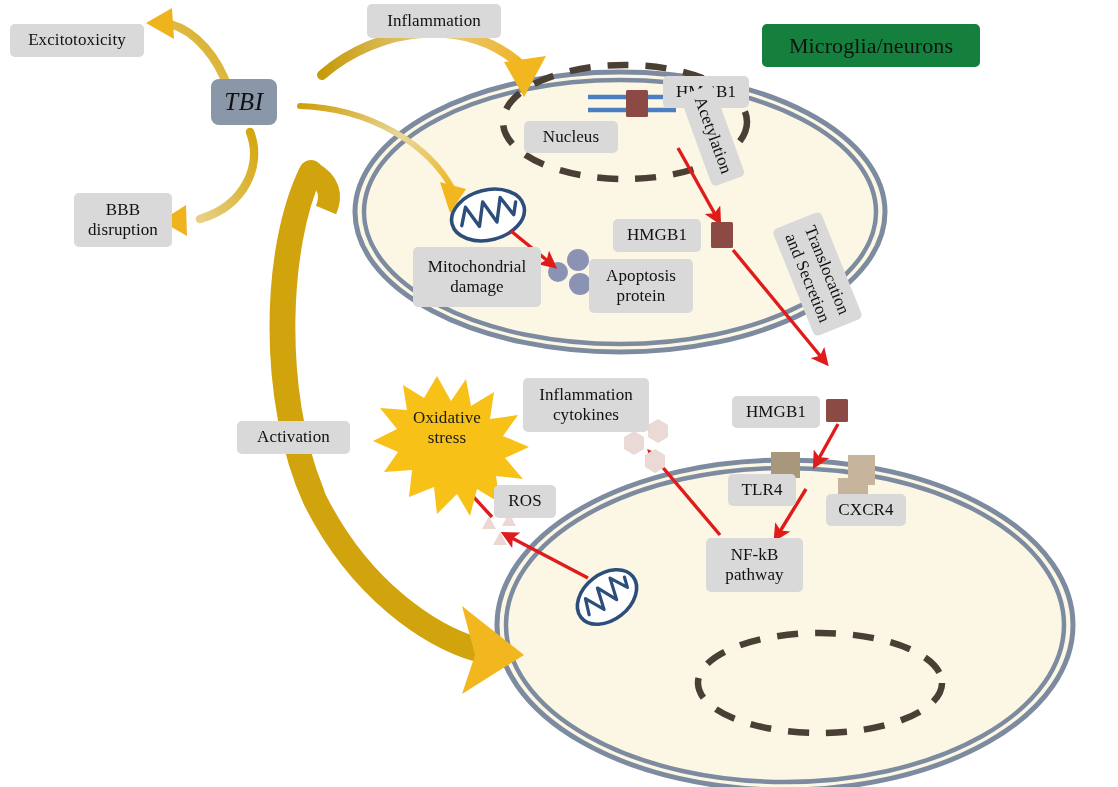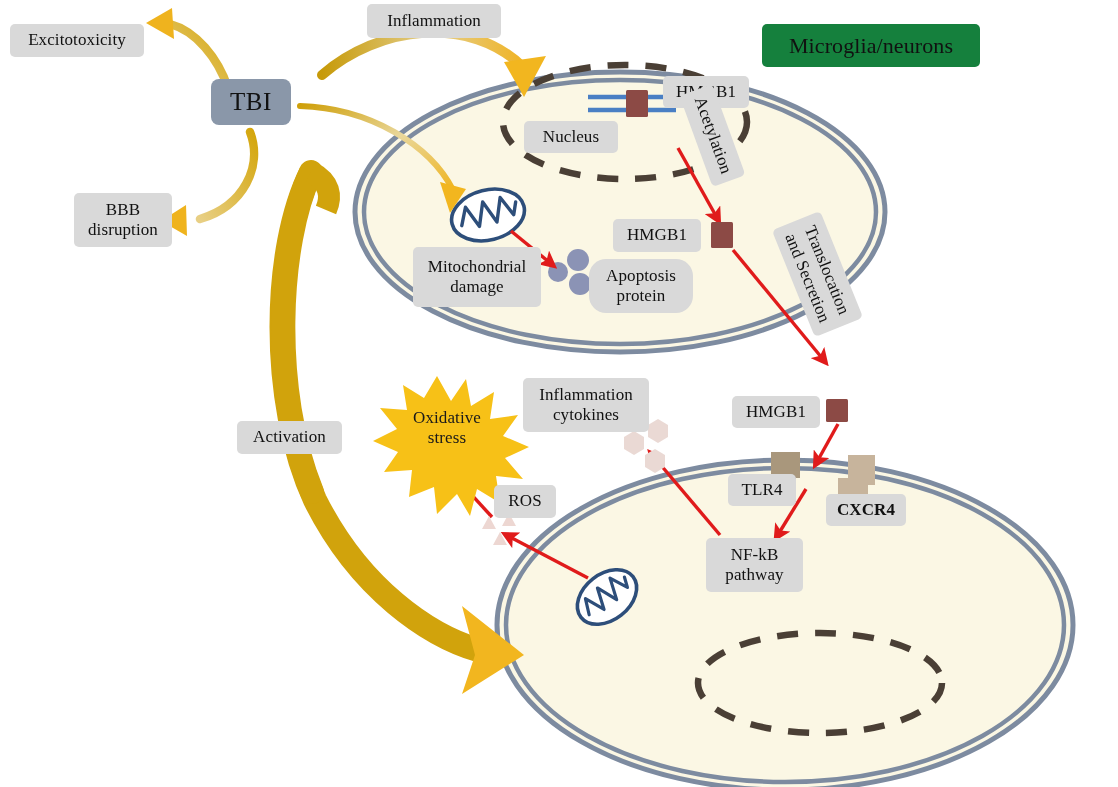--- a/index.html
+++ b/index.html
@@ -202,56 +202,56 @@
       <path d="M311,172 C277,244 271,392 312,492" fill="none" stroke="#d1a30c" stroke-width="24" stroke-linecap="round"></path>
       <path d="M311,172 C330,182 332,196 326,210" fill="none" stroke="#d1a30c" stroke-width="22"></path>
     </g>
   </svg>
 
   <div class="lbl" style="left:74px; top:193px; width:98px; height:54px;">BBB
 disruption</div>
 
   <div class="lbl" style="left:10px; top:24px; width:134px; height:33px;">Excitotoxicity</div>
 
-  <div class="lbl tbi" style="left:211px; top:79px; width:80px; height:46px;">TBI</div>
+  <div class="lbl tbi" style="left:211px; top:79px; width:66px; height:46px;font-style:italic;">TBI</div>
 
   <div class="lbl" style="left:367px; top:4px; width:134px; height:34px;">Inflammation</div>
 
   <div class="lbl green" style="left:762px; top:24px; width:218px; height:43px;">Microglia/neurons</div>
 
 
   <div class="lbl" style="left:524px; top:121px; width:94px; height:32px;">Nucleus</div>
 
   <div class="lbl" style="left:663px; top:76px; width:86px; height:32px;">HMGB1</div>
 
   <div class="lbl rot-acet" style="left:664px; top:118px; width:97px; height:35px;">Acetylation</div>
 
   <div class="lbl" style="left:613px; top:219px; width:88px; height:33px;">HMGB1</div>
 
   <div class="lbl rot-trans" style="left:760px; top:248px; width:115px; height:52px;">Translocation
 and Secretion</div>
 
   <div class="lbl" style="left:413px; top:247px; width:128px; height:60px;">Mitochondrial
 damage</div>
 
-  <div class="lbl" style="left:589px; top:259px; width:104px; height:54px;border-radius:17px;">Apoptosis
+  <div class="lbl" style="left:589px; top:259px; width:104px; height:54px;">Apoptosis
 protein</div>
 
-  <div class="lbl" style="left:237px; top:421px; width:105px; height:33px;">Activation</div>
+  <div class="lbl" style="left:237px; top:421px; width:113px; height:33px;">Activation</div>
 
   <div class="lbl onstar" style="left:395px; top:404px; width:104px; height:48px;">Oxidative
 stress</div>
 
   <div class="lbl" style="left:494px; top:485px; width:62px; height:33px;">ROS</div>
 
   <div class="lbl" style="left:523px; top:378px; width:126px; height:54px;">Inflammation
 cytokines</div>
 
   <div class="lbl" style="left:732px; top:396px; width:88px; height:32px;">HMGB1</div>
 
   <div class="lbl" style="left:728px; top:474px; width:68px; height:32px;">TLR4</div>
 
-  <div class="lbl" style="left:826px; top:494px; width:80px; height:32px;font-weight:bold;">CXCR4</div>
+  <div class="lbl" style="left:826px; top:494px; width:80px; height:32px;">CXCR4</div>
 
   <div class="lbl" style="left:706px; top:538px; width:97px; height:54px;">NF-kB
 pathway</div>
 
 </div>
 
 </body></html>

